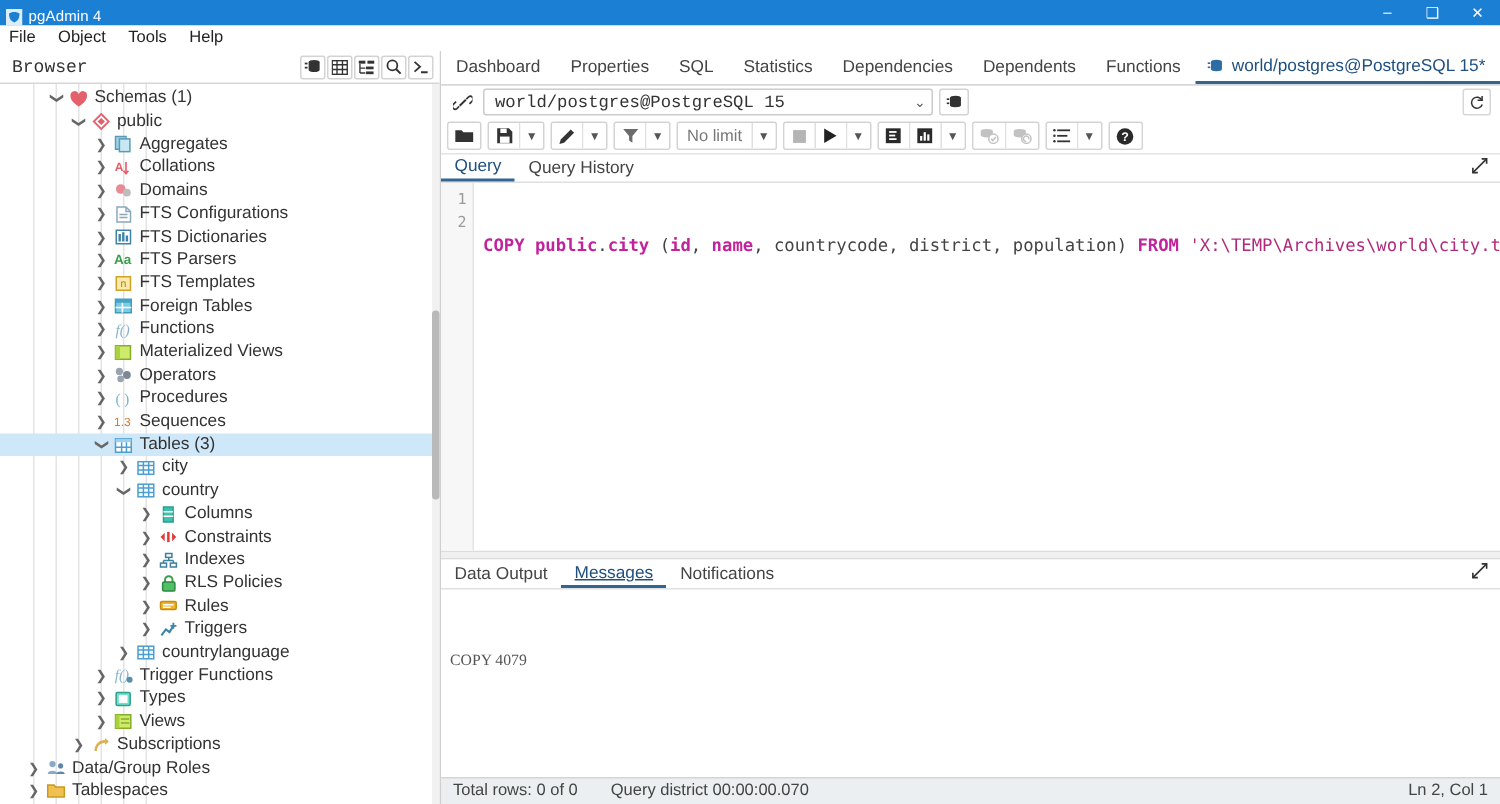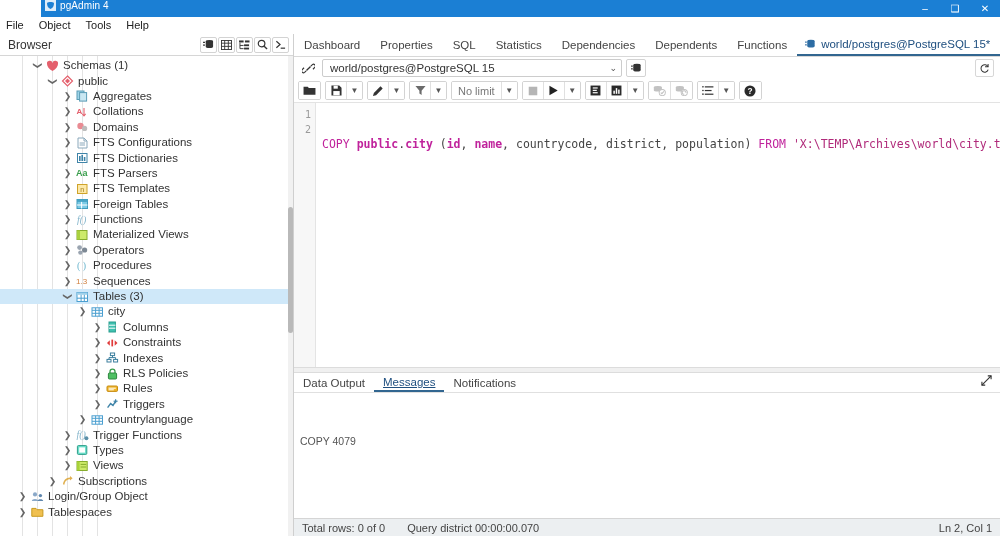--- a/index.html
+++ b/index.html
@@ -8,25 +8,24 @@
     font-family: "Liberation Sans", sans-serif;
     font-size: 12px;
     color: #222;
     background: #ffffff;
     overflow: hidden;
   }
   
   .titlebar {
     height: 17px;
     background: #1b7fd4;
-    display: flex; align-items: flex-start;
+    display: flex; align-items: flex-end;
     color: #ffffff;
     font-size: 10px;
     padding-left: 4px;
-    margin-left: 41px;
   }
   .titlebar .app-icon {
     width: 11px; height: 11px;
     margin-right: 4px;
     position: relative;
     flex: 0 0 auto;
   }
   .titlebar .app-icon svg { display:block; }
   .titlebar .title-text { flex: 1 1 auto; letter-spacing: .1px; }
   .win-btns { display: flex; align-items: center; height: 17px; }
@@ -59,21 +58,21 @@
     border-right: 1px solid #cfcfcf;
     position: relative;
   }
   .browser-header {
     height: 22px; min-height: 22px;
     display: flex; align-items: center;
     padding: 0 4px 0 8px;
     border-bottom: 1px solid #d6d6d6;
     background: #fff;
   }
-  .browser-header .bh-title { flex: 1 1 auto; font-size: 12px; color: #333; }
+  .browser-header .bh-title { flex: 1 1 auto; font-size: 12px; color: #333; font-family: Liberation Mono, monospace; }
   .bh-tools { display: flex; gap: 1px; }
   .tool-sq {
     width: 17px; height: 16px;
     border: 1px solid #d3d3d3;
     border-radius: 2px;
     background: #fff;
     display: flex; align-items: center; justify-content: center;
     color: #333;
   }
   .tool-sq svg { display: block; }
@@ -173,21 +172,21 @@
   }
   .conn-select {
     flex: 0 0 300px;
     height: 18px;
     border: 1px solid #ccc; border-radius: 2px;
     background: #fff;
     display: flex; align-items: center;
     padding: 0 4px 0 7px;
     font-size: 11.5px; color: #333;
   }
-  .conn-select .cs-text { flex: 1 1 auto; }
+  .conn-select .cs-text { flex: 1 1 auto; font-family: Liberation Mono, monospace; }
   .conn-select .caret { font-size: 9px; color: #555; }
   .conn-btn {
     width: 20px; height: 18px;
     border: 1px solid #d3d3d3; border-radius: 2px;
     background: #fff;
     display: flex; align-items: center; justify-content: center;
   }
   .reset-btn {
     position: absolute; right: 6px; top: 2px;
     width: 19px; height: 18px;
@@ -264,21 +263,21 @@
   }
   .code {
     flex: 1 1 auto;
     padding: 4px 0 0 6px;
     font-family: "DejaVu Sans Mono", monospace;
     font-size: 11.5px;
     line-height: 15px;
     color: #333;
     white-space: pre;
   }
-  .kw { color: #c0239c; font-weight: normal; }
+  .kw { color: #c0239c; font-weight: bold; }
   .id-b { color: #c0239c; font-weight: bold; }
   .plain { color: #444; }
   .str { color: #b02a7a; }
 
   .panel-splitter {
     height: 6px; min-height: 6px;
     background: #f0f0f0;
     border-top: 1px solid #dcdcdc;
     border-bottom: 1px solid #dcdcdc;
   }
@@ -294,33 +293,33 @@
     display: flex; align-items: stretch;
     font-size: 11.5px;
     border-bottom: 1px solid #e0e0e0;
     position: relative;
   }
   .rtab { display: flex; align-items: center; padding: 0 9px; color: #444; }
   .rtab.active { color: #205080; border-bottom: 2px solid #326690; text-decoration: underline; }
   .messages {
     flex: 1 1 auto;
     padding: 8px 0 0 6px;
-    font-family: Liberation Sans, sans-serif;
+    font-family: Liberation Serif, serif;
     font-size: 10.5px;
     color: #555;
     line-height: 16px;
     white-space: pre;
     overflow: hidden;
   }
 
   .statusbar {
     height: 18px; min-height: 18px;
     background: #eceff1;
     border-top: 1px solid #d5d5d5;
-    display: flex; align-items: center;
+    display: flex; align-items: flex-start;
     font-size: 11px; color: #444;
     padding: 2px 8px;
   }
   .sb-item { margin-right: 22px; }
   .sb-right { margin-left: auto; }
 </style>
 </head>
 <body>
 
 <div class="titlebar">
@@ -629,20 +628,36 @@
                 <rect x="1" y="1.8" width="10.5" height="8.4" fill="#fff" stroke="#4b9fd0"></rect>
                 <line x1="1" y1="4.3" x2="11.5" y2="4.3" stroke="#4b9fd0"></line>
                 <line x1="1" y1="7.3" x2="11.5" y2="7.3" stroke="#4b9fd0"></line>
                 <line x1="4.6" y1="1.8" x2="4.6" y2="10.2" stroke="#4b9fd0"></line>
                 <line x1="8.1" y1="1.8" x2="8.1" y2="10.2" stroke="#4b9fd0"></line>
               </svg>
             </span>
             <span class="tlabel">city</span>
           </div>
           <div class="tnode">
+            <span style="width: 75px; flex: 0 0 75px;"></span>
+            <span class="tw">
+              <span class="chev down">❯</span>
+            </span>
+            <span class="ticon">
+              <svg width="13" height="12" viewBox="0 0 13 12">
+                <rect x="1" y="1.8" width="10.5" height="8.4" fill="#fff" stroke="#4b9fd0"></rect>
+                <line x1="1" y1="4.3" x2="11.5" y2="4.3" stroke="#4b9fd0"></line>
+                <line x1="1" y1="7.3" x2="11.5" y2="7.3" stroke="#4b9fd0"></line>
+                <line x1="4.6" y1="1.8" x2="4.6" y2="10.2" stroke="#4b9fd0"></line>
+                <line x1="8.1" y1="1.8" x2="8.1" y2="10.2" stroke="#4b9fd0"></line>
+              </svg>
+            </span>
+            <span class="tlabel">country</span>
+          </div>
+          <div class="tnode">
             <span style="width: 90px; flex: 0 0 90px;"></span>
             <span class="tw">
               <span class="chev">❯</span>
             </span>
             <span class="ticon">
               <svg width="13" height="12" viewBox="0 0 13 12">
                 <rect x="3" y="1" width="6.4" height="10" fill="#3fc1b0" stroke="#2a9e8f"></rect>
                 <line x1="3" y1="4.2" x2="9.4" y2="4.2" stroke="#fff"></line>
                 <line x1="3" y1="7.2" x2="9.4" y2="7.2" stroke="#fff"></line>
               </svg>
@@ -797,21 +812,21 @@
               <span class="chev">❯</span>
             </span>
             <span class="ticon">
               <svg width="13" height="12" viewBox="0 0 13 12">
                 <circle cx="4" cy="3.4" r="2.1" fill="#8aa8c8"></circle>
                 <path d="M0.8 10 C0.8 7.2 7.2 7.2 7.2 10 Z" fill="#8aa8c8"></path>
                 <circle cx="9.4" cy="4.6" r="1.7" fill="#5f87ae"></circle>
                 <path d="M6.6 10 C6.6 7.8 12.2 7.8 12.2 10 Z" fill="#5f87ae"></path>
               </svg>
             </span>
-            <span class="tlabel">Login/Group Object</span>
+            <span class="tlabel">Data/Group Roles</span>
           </div>
           <div class="tnode">
             <span style="width: 15px; flex: 0 0 15px;"></span>
             <span class="tw">
               <span class="chev">❯</span>
             </span>
             <span class="ticon">
               <svg width="13" height="12" viewBox="0 0 13 12">
                 <path d="M0.8 2.4 h4.2 l1.1 1.3 h5.8 v6.6 H0.8 Z" fill="#f0c050" stroke="#c89a20"></path>
               </svg>
@@ -1014,20 +1029,31 @@
         <span class="tb-group">
           <span class="tb-btn">
             <svg width="12" height="12" viewBox="0 0 13 13">
               <circle cx="6.5" cy="6.5" r="6" fill="#2a2a2a"></circle>
               <text x="6.5" y="9.6" font-size="9" font-family="Liberation Sans, sans-serif" fill="#fff" text-anchor="middle" font-weight="bold">?</text>
             </svg>
           </span>
         </span>
       </div>
 
+      <div class="qtabs">
+        <span class="qtab active">Query</span>
+        <span class="qtab">Query History</span>
+        <span class="expand-ico">
+          <svg width="11" height="11" viewBox="0 0 12 12">
+            <line x1="1" y1="11" x2="11" y2="1" stroke="#333" stroke-width="1.2"></line>
+            <polyline points="7.4,1 11,1 11,4.6" fill="none" stroke="#333" stroke-width="1.2"></polyline>
+            <polyline points="4.6,11 1,11 1,7.4" fill="none" stroke="#333" stroke-width="1.2"></polyline>
+          </svg>
+        </span>
+      </div>
 
       <div class="editor">
         <div class="gutter">
           <div>1</div>
           <div>2</div>
         </div>
         <div class="code">
           <div id="sql-line-1"><span class="kw">COPY</span><span class="plain"> </span><span class="id-b">public</span><span class="plain">.</span><span class="id-b">city</span><span class="plain"> (</span><span class="id-b">id</span><span class="plain">, </span><span class="id-b">name</span><span class="plain">, countrycode, district, population) </span><span class="kw">FROM</span><span class="plain"> </span><span class="str">'X:\TEMP\Archives\world\city.txt'</span></div>
           <div>&nbsp;</div>
         </div>

